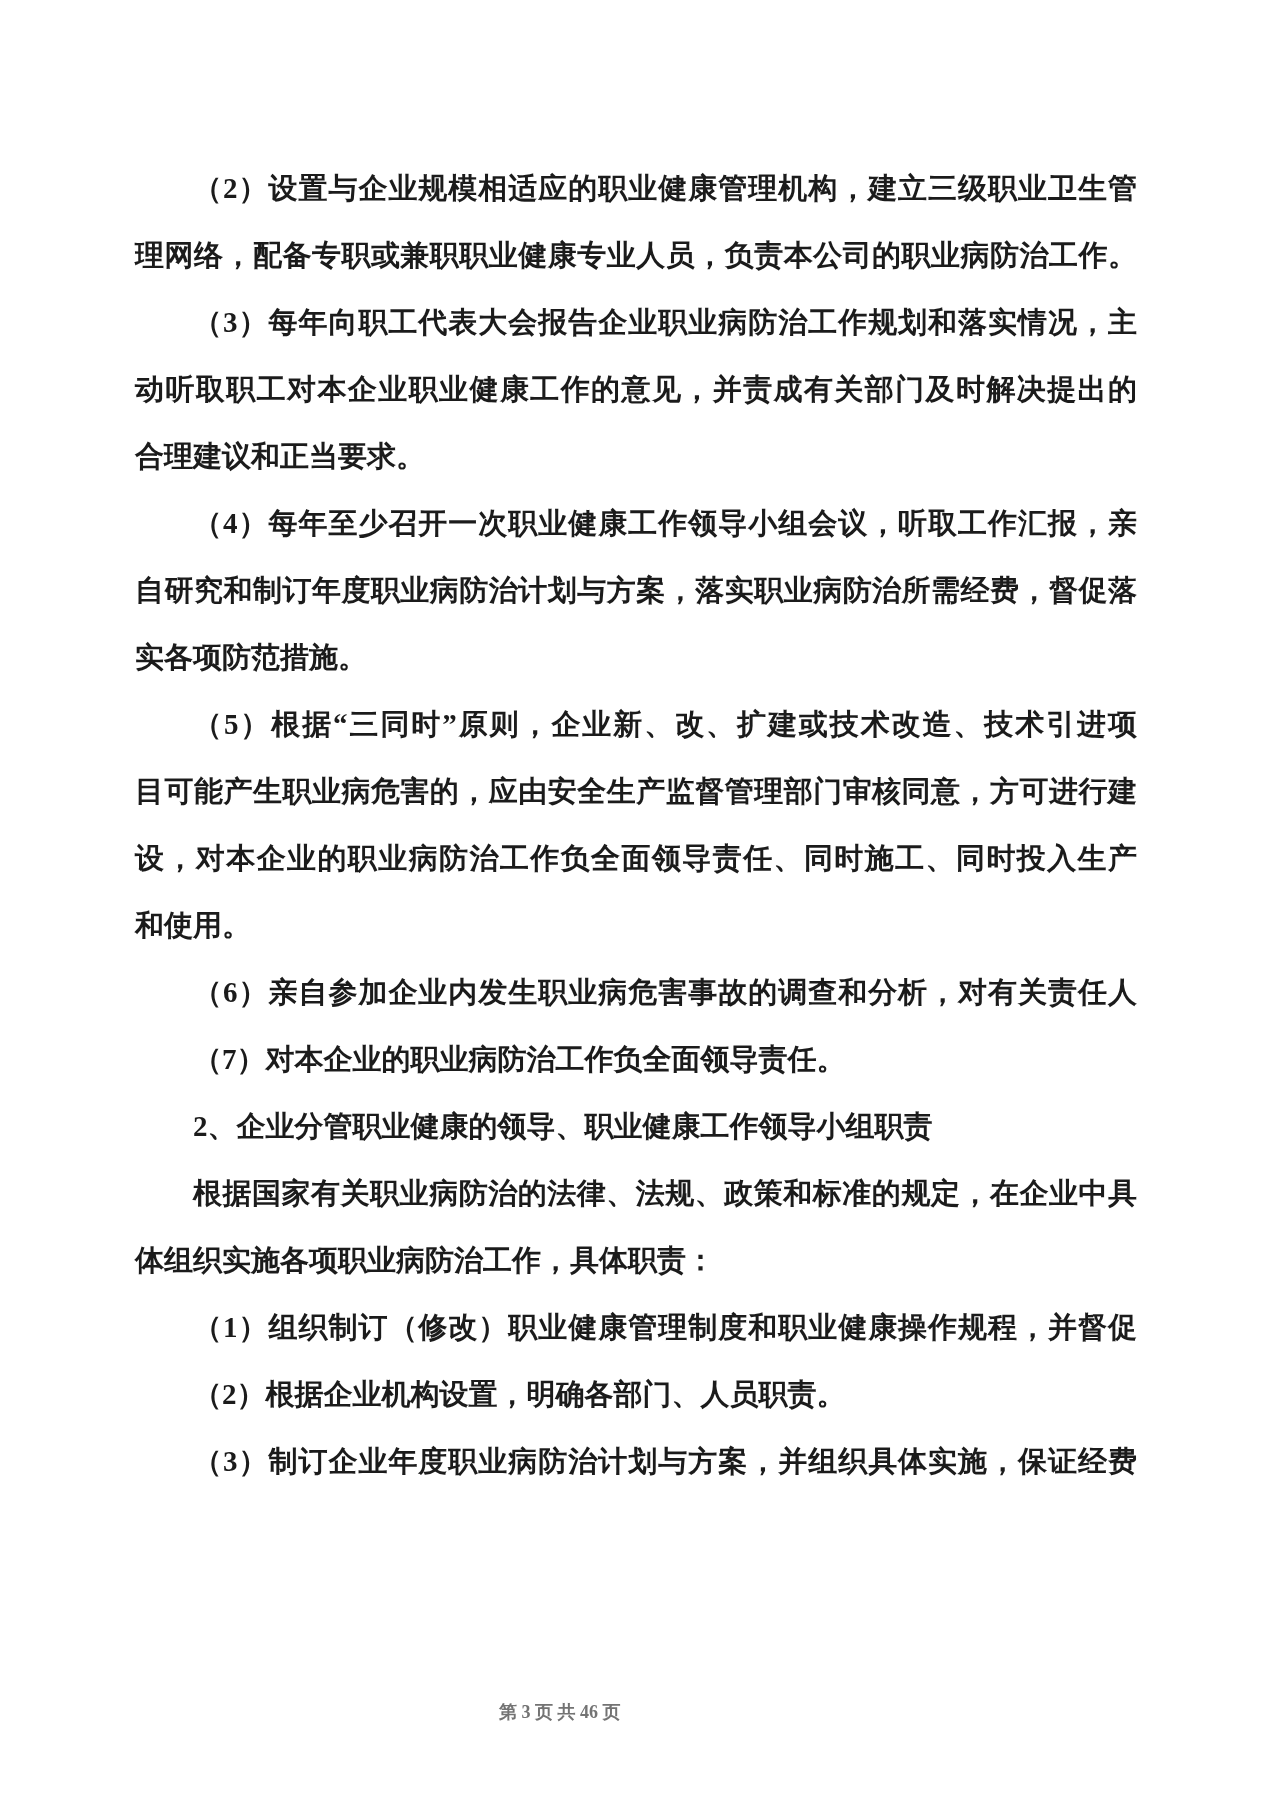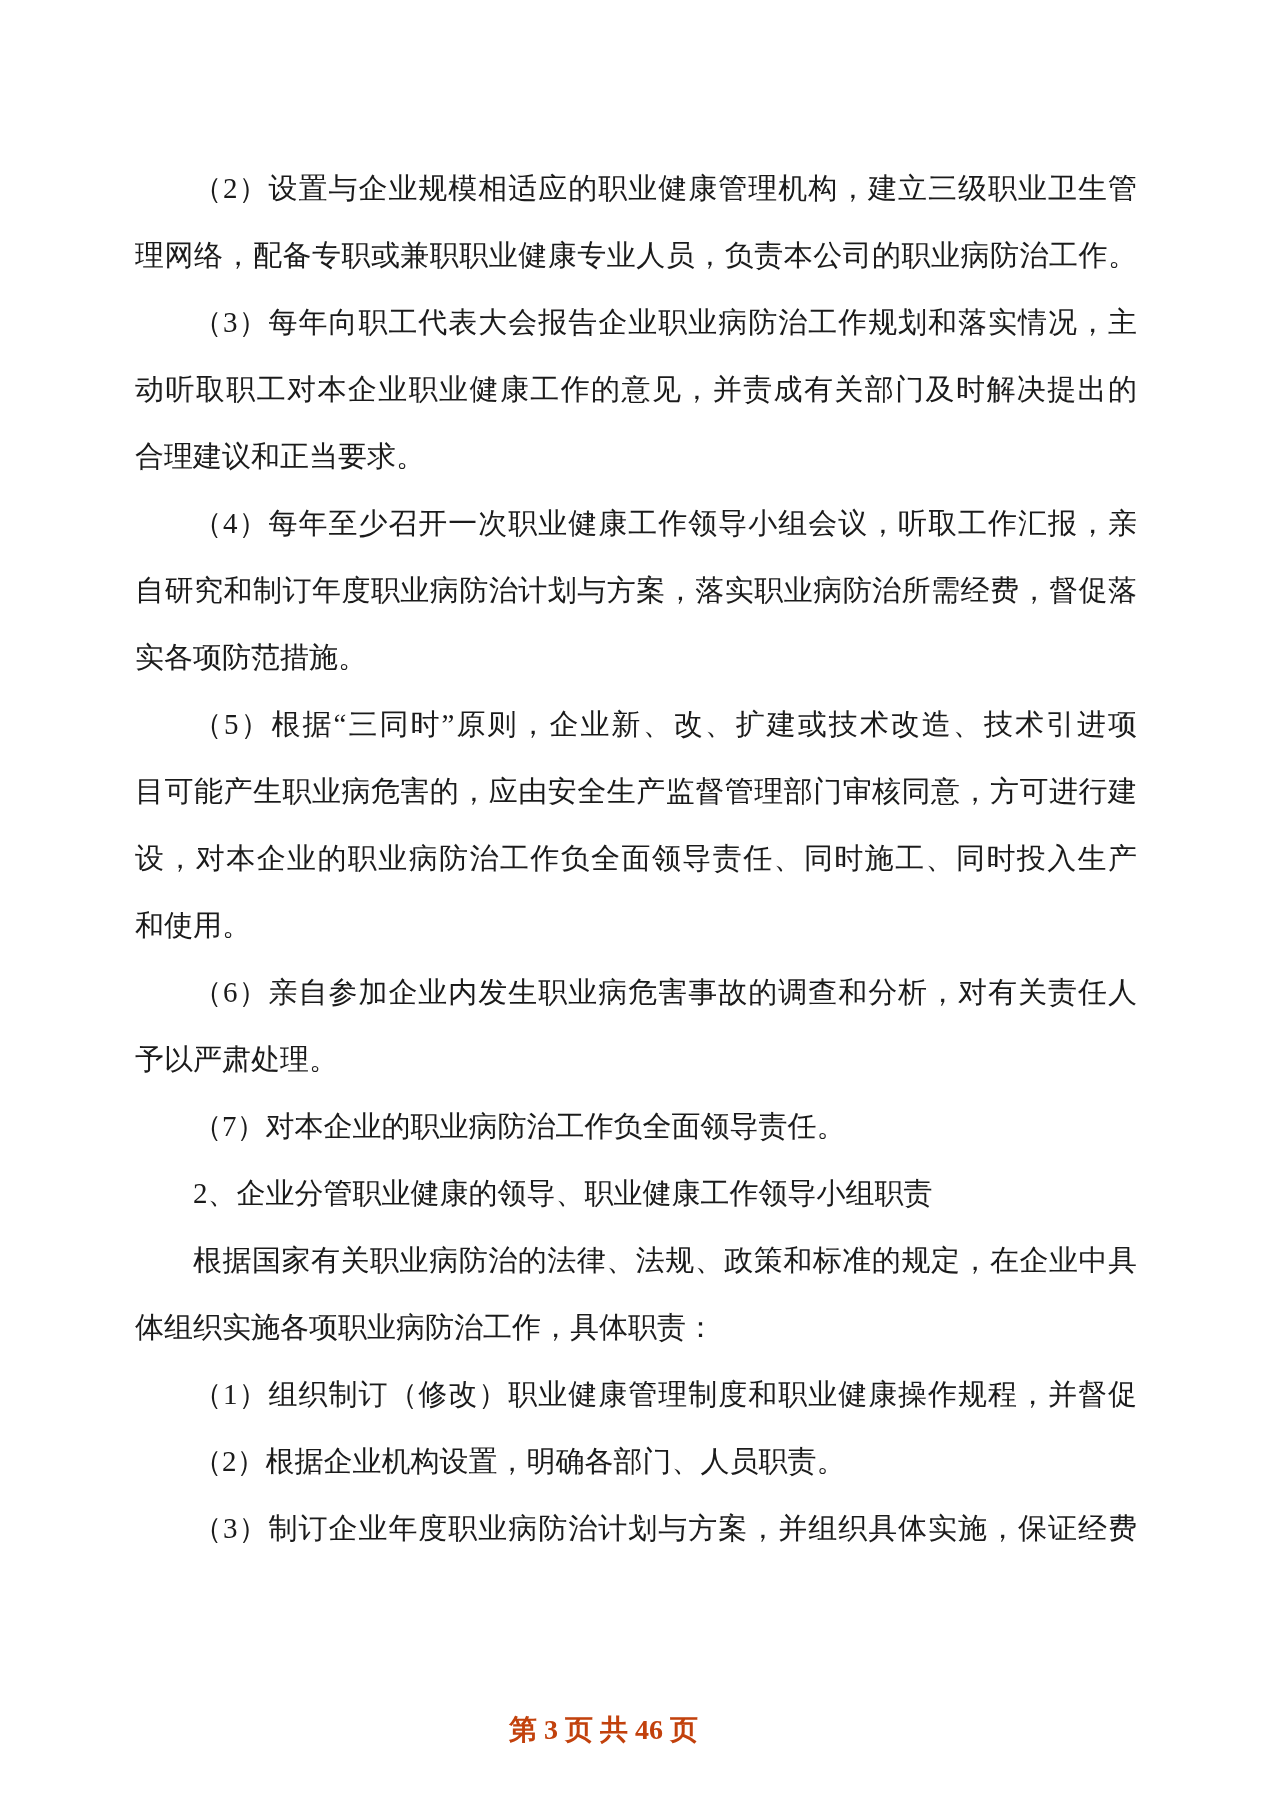--- a/index.html
+++ b/index.html
@@ -15,40 +15,41 @@
     overflow: hidden;
     font-family: "Liberation Serif", "DejaVu Serif", serif;
   }
   .body-text {
     position: absolute;
     left: 135px;
     top: 155px;
     width: 1002px;
     font-size: 29px;
     color: #1b1b1b;
+    font-weight: bold;
   }
   .line {
     height: 67px;
     line-height: 67px;
     text-align: left;
   }
   .line.indent {
     text-indent: 58px;
   }
   .line.justify {
     text-align: justify;
     text-align-last: justify;
   }
   .footer {
     position: absolute;
     left: 481px;
     top: 1679px;
-    font-size: 28px;
+    font-size: 18px;
     font-weight: 700;
-    color: #c2410c;
+    color: #737373;
     white-space: pre;
     font-family: "Liberation Serif", "DejaVu Serif", serif;
   }
 </style>
 </head>
 <body>
 
 <div class="page">
   <div class="body-text" id="body-text">
       <div class="line indent justify">（2）设置与企业规模相适应的职业健康管理机构，建立三级职业卫生管</div>
@@ -57,21 +58,20 @@
       <div class="line justify">动听取职工对本企业职业健康工作的意见，并责成有关部门及时解决提出的</div>
       <div class="line">合理建议和正当要求。</div>
       <div class="line indent justify">（4）每年至少召开一次职业健康工作领导小组会议，听取工作汇报，亲</div>
       <div class="line justify">自研究和制订年度职业病防治计划与方案，落实职业病防治所需经费，督促落</div>
       <div class="line">实各项防范措施。</div>
       <div class="line indent justify">（5）根据“三同时”原则，企业新、改、扩建或技术改造、技术引进项</div>
       <div class="line justify">目可能产生职业病危害的，应由安全生产监督管理部门审核同意，方可进行建</div>
       <div class="line justify">设，对本企业的职业病防治工作负全面领导责任、同时施工、同时投入生产</div>
       <div class="line">和使用。</div>
       <div class="line indent justify">（6）亲自参加企业内发生职业病危害事故的调查和分析，对有关责任人</div>
-      <div class="line">予以严肃处理。</div>
       <div class="line indent">（7）对本企业的职业病防治工作负全面领导责任。</div>
       <div class="line indent">2、企业分管职业健康的领导、职业健康工作领导小组职责</div>
       <div class="line indent justify">根据国家有关职业病防治的法律、法规、政策和标准的规定，在企业中具</div>
       <div class="line">体组织实施各项职业病防治工作，具体职责：</div>
       <div class="line indent justify">（1）组织制订（修改）职业健康管理制度和职业健康操作规程，并督促</div>
       <div class="line indent">（2）根据企业机构设置，明确各部门、人员职责。</div>
       <div class="line indent justify">（3）制订企业年度职业病防治计划与方案，并组织具体实施，保证经费</div>
     </div>
   <div class="footer">
     <span>第 3 页 共 46 页</span>

